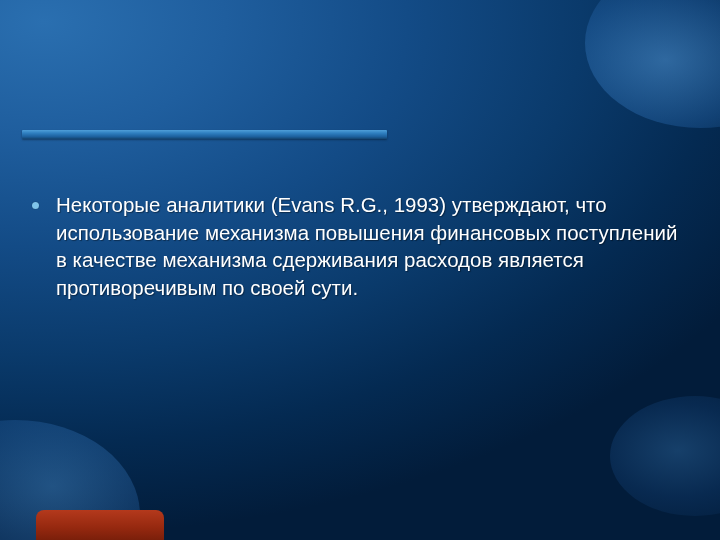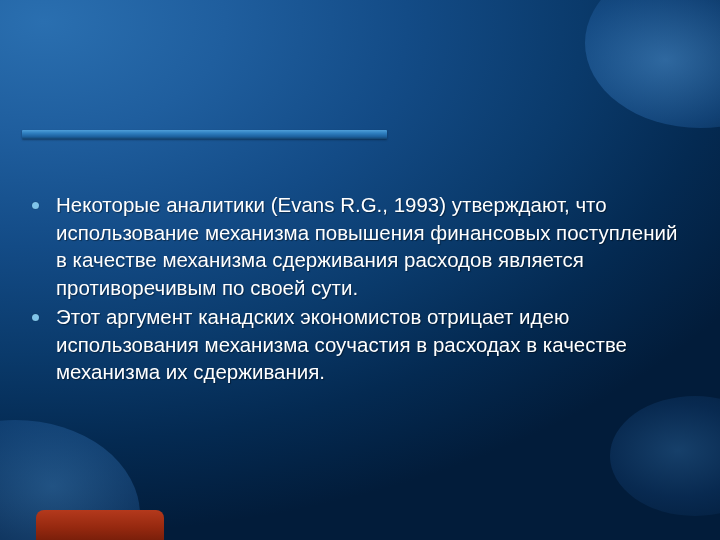--- a/index.html
+++ b/index.html
@@ -131,22 +131,18 @@
   </div>
 
   <div class="divider"></div>
 
   <div class="body">
     <ul class="bullets">
       <li>
         <span class="dot"></span>
         <span>Некоторые аналитики (Evans R.G., 1993) утверждают, что использование механизма повышения финансовых поступлений в качестве механизма сдерживания расходов является противоречивым по своей сути.</span>
       </li>
-      <li>
-        <span class="dot"></span>
-        <span>Этот аргумент канадских экономистов отрицает идею использования механизма соучастия в расходах в качестве механизма их сдерживания.</span>
-      </li>
     </ul>
   </div>
 
   <div class="bottom-shape"></div>
 
 </div>
 
 </body></html>

